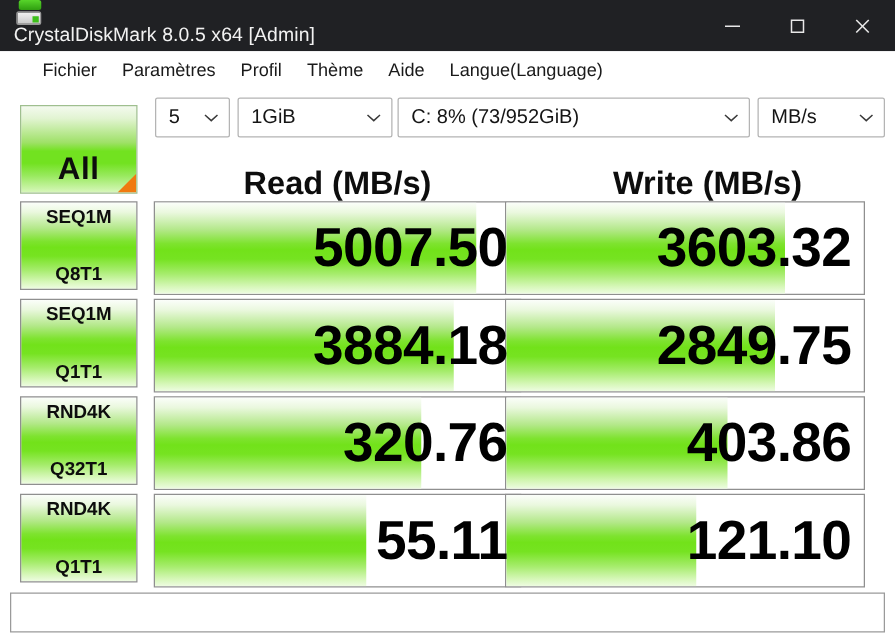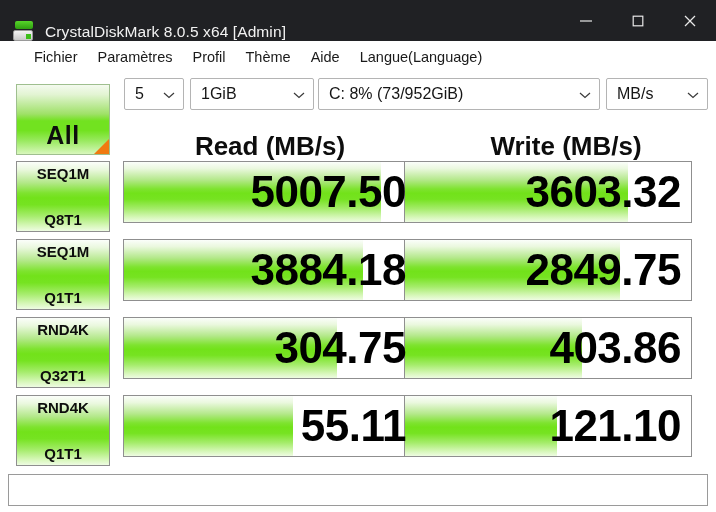--- a/index.html
+++ b/index.html
@@ -15,21 +15,22 @@
     -webkit-font-smoothing: antialiased;
   }
 
   
   .titlebar {
     position: absolute;
     left: 0; top: 0;
     width: 716px; height: 41px;
     background: #202124;
     display: flex;
-    align-items: flex-end;
+    align-items: flex-start;
+    flex-direction: column;
   }
   .app-icon {
     position: relative;
     width: 22px; height: 20px;
     margin-left: 12px;
     flex: none;
   }
   .app-icon .disk-body {
     position: absolute;
     left: 1px; bottom: 0;
@@ -172,21 +173,21 @@
     text-align: center;
   }
   .col-head.read  { left: 123px; width: 294px; }
   .col-head.write { left: 422px; width: 288px; }
 
   
   .grid { position: absolute; left: 0; top: 0; width: 716px; height: 512px; }
 
   .cell {
     position: absolute;
-    height: 62px;
+    height: 75px;
     border: 1px solid #8f8f8f;
     box-sizing: border-box;
     background: #ffffff;
     overflow: hidden;
   }
   .cell .fill {
     position: absolute;
     left: 0; top: 0; bottom: 0;
     background: linear-gradient(to bottom,
         #fbfefa 0%,
@@ -373,21 +374,21 @@
     <div class="fill" style="width: 75%;"></div>
     <div class="val">2849.75</div>
   </div>
 
   <div class="label-cell row3">
     <span class="l1">RND4K</span>
     <span class="l2">Q32T1</span>
   </div>
   <div class="cell read-cell row3">
     <div class="fill" style="width: 73%;"></div>
-    <div class="val">304.75</div>
+    <div class="val">320.76</div>
   </div>
   <div class="cell write-cell row3">
     <div class="fill" style="width: 62%;"></div>
     <div class="val">403.86</div>
   </div>
 
   <div class="label-cell row4">
     <span class="l1">RND4K</span>
     <span class="l2">Q1T1</span>
   </div>

